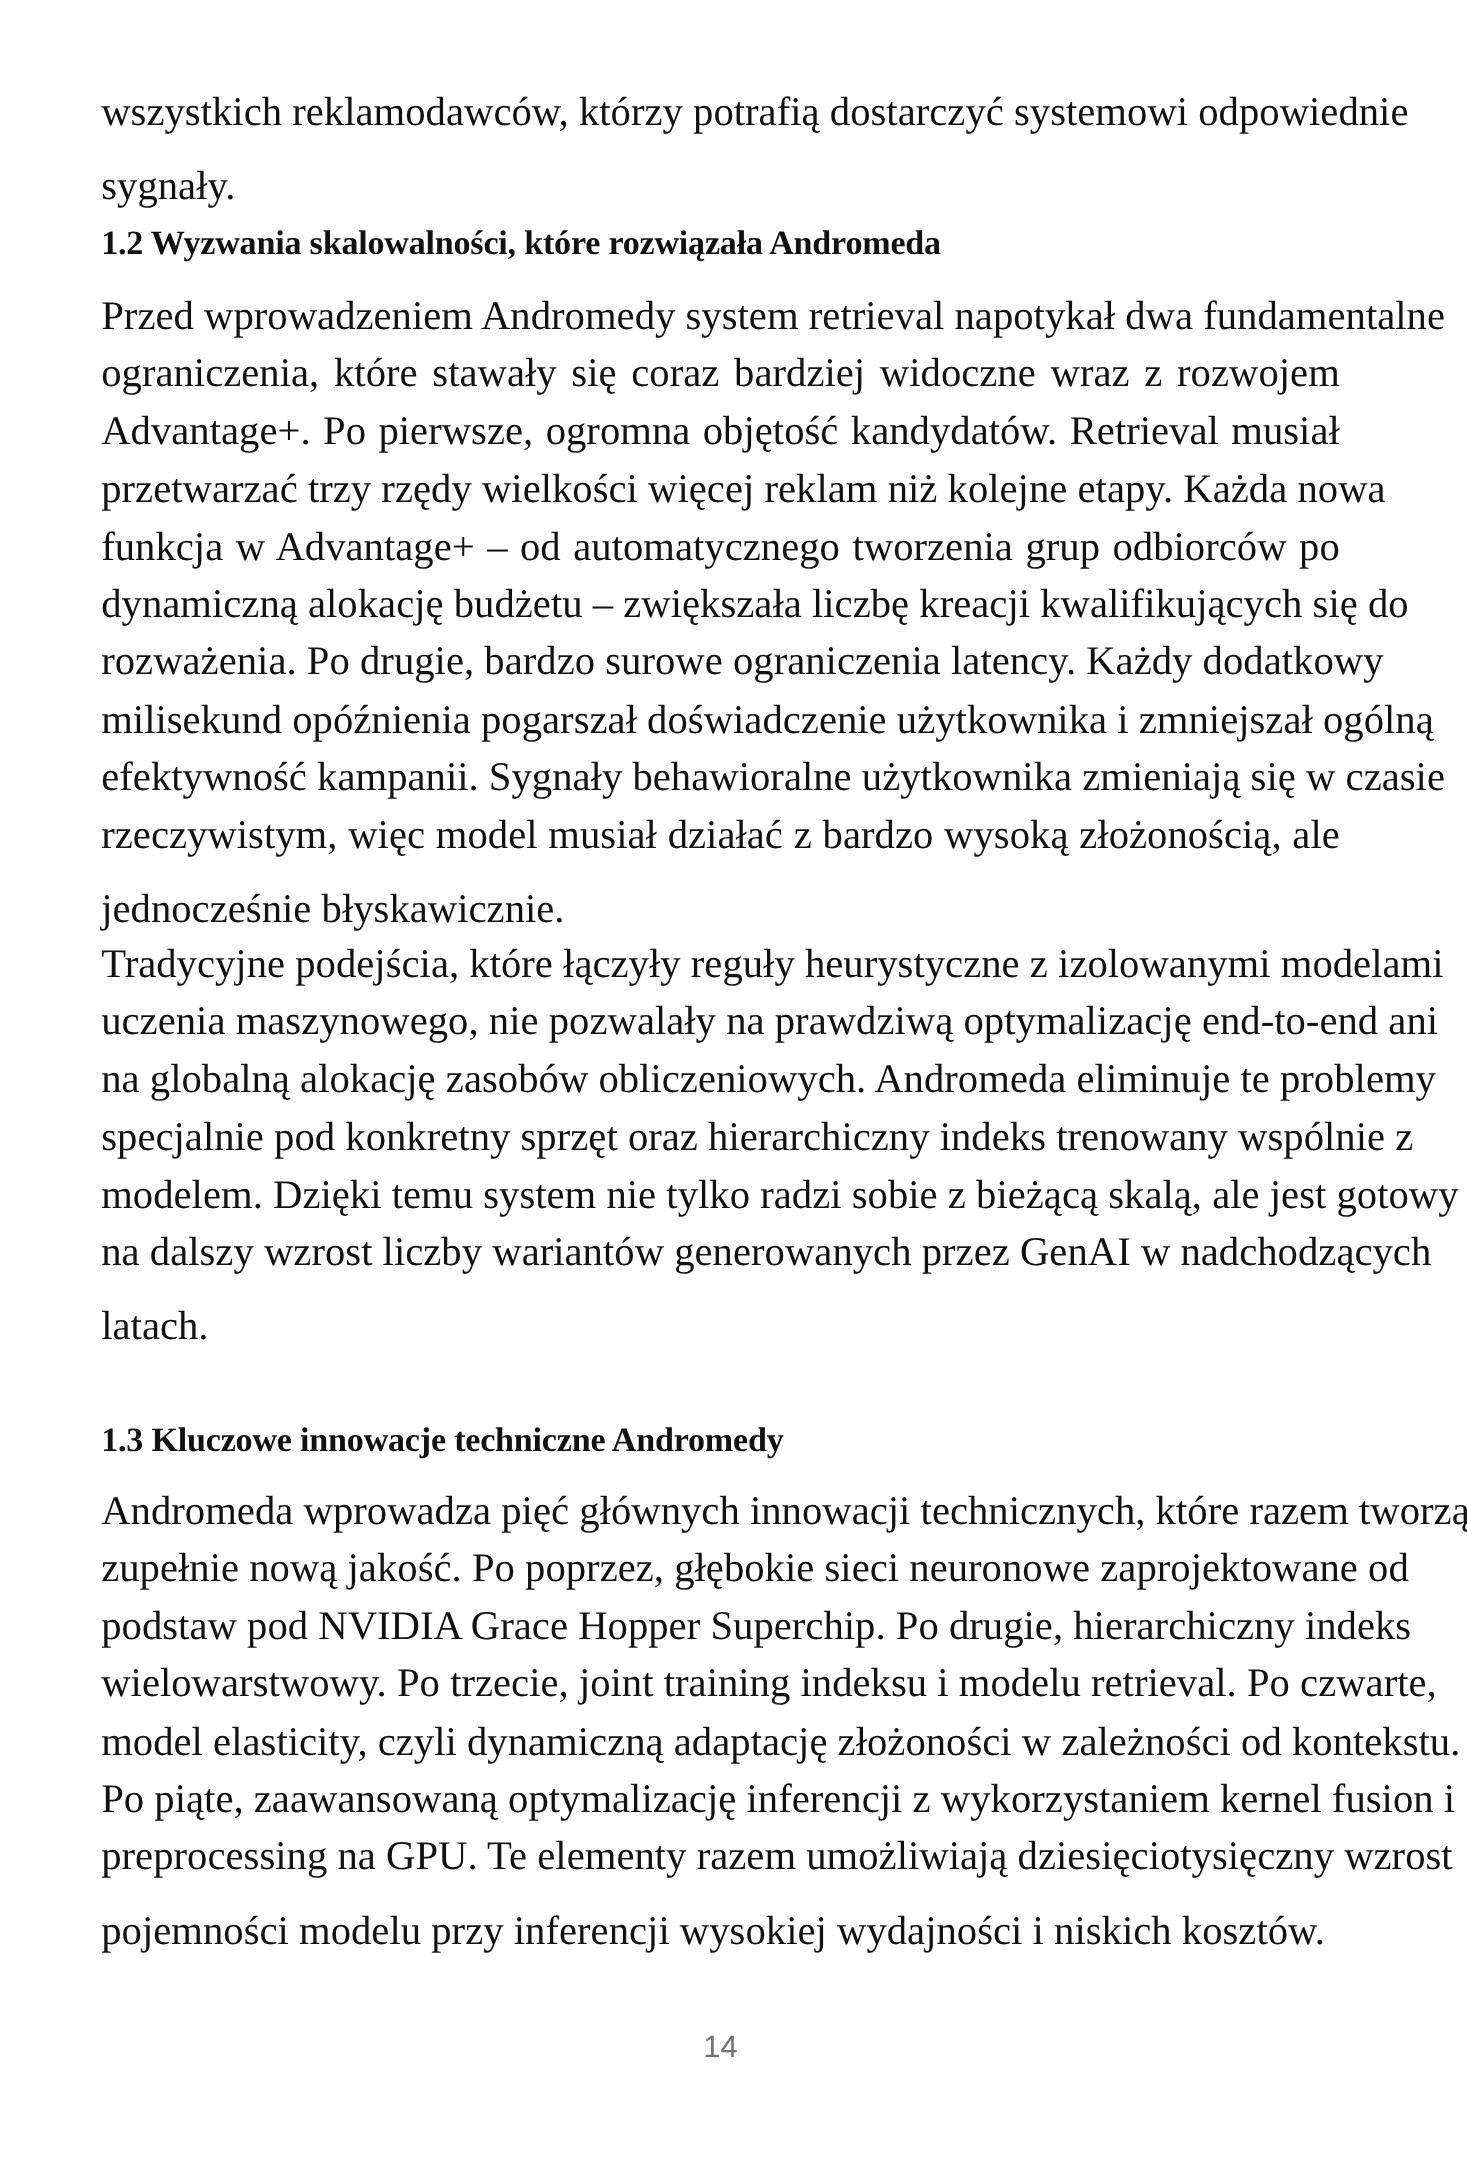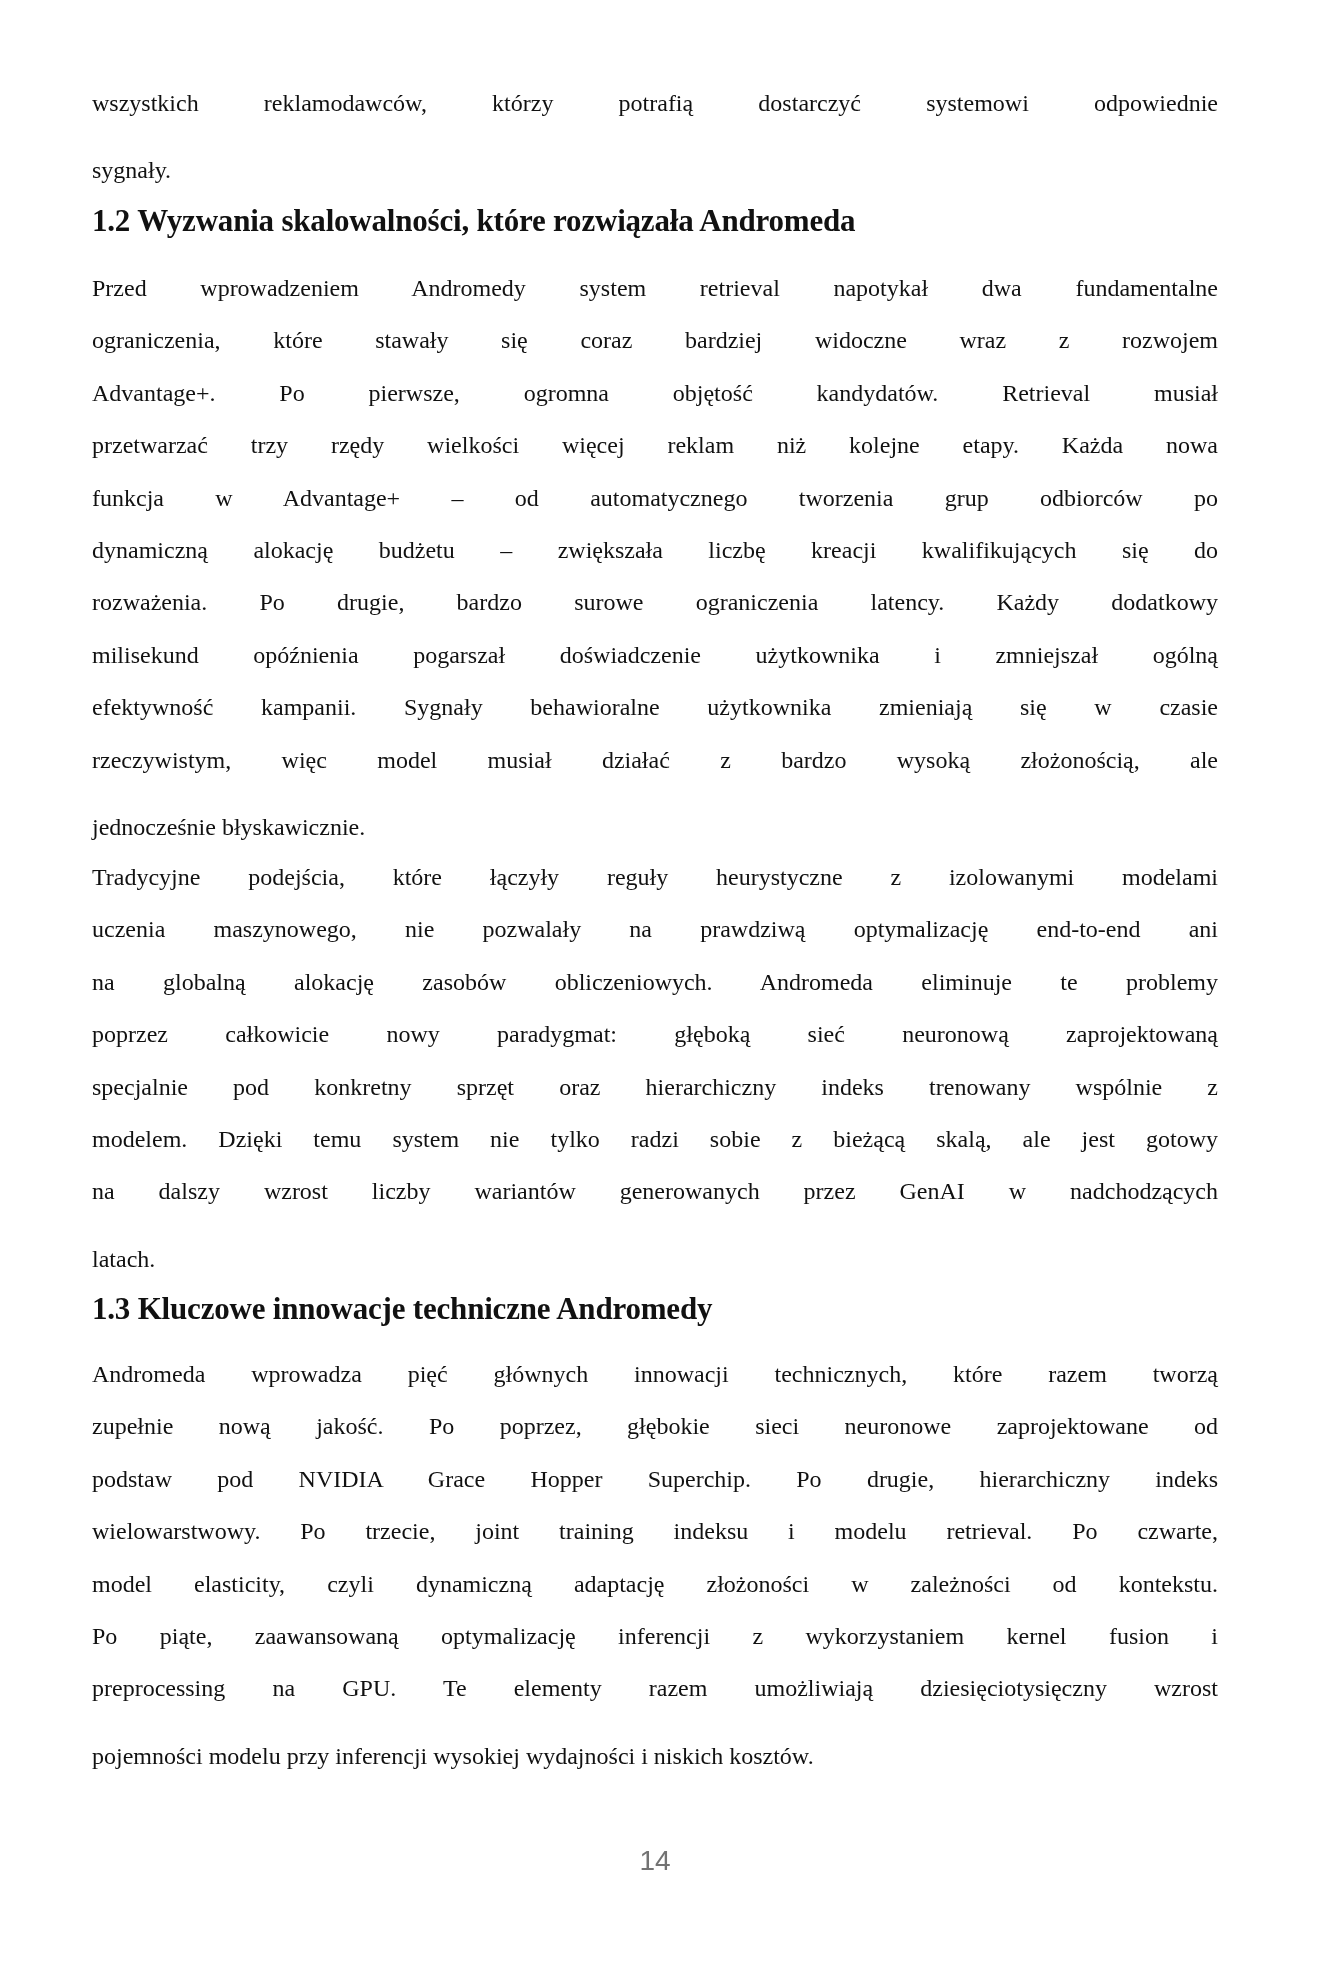--- a/index.html
+++ b/index.html
@@ -19,21 +19,21 @@
     position: absolute;
     left: 0; top: 0;
     width: 1334px;
     height: 1974px;
     background: #ffffff;
   }
   .block {
     position: absolute;
     left: 92px;
     width: 1126px;
-    font-size: 24px;
+    font-size: 37px;
     line-height: 52.4px;
   }
   .line {
     display: block;
     white-space: nowrap;
     height: 52.4px;
     text-align: justify;
     text-align-last: justify;
   }
   .line.last {
@@ -83,21 +83,20 @@
     <span class="line">milisekund opóźnienia pogarszał doświadczenie użytkownika i zmniejszał ogólną</span>
     <span class="line">efektywność kampanii. Sygnały behawioralne użytkownika zmieniają się w czasie</span>
     <span class="line">rzeczywistym, więc model musiał działać z bardzo wysoką złożonością, ale</span>
     <span class="line last">jednocześnie błyskawicznie.</span>
   </div>
 
   <div class="block" style="top:851px;">
     <span class="line">Tradycyjne podejścia, które łączyły reguły heurystyczne z izolowanymi modelami</span>
     <span class="line">uczenia maszynowego, nie pozwalały na prawdziwą optymalizację end-to-end ani</span>
     <span class="line">na globalną alokację zasobów obliczeniowych. Andromeda eliminuje te problemy</span>
-    <span class="line">poprzez całkowicie nowy paradygmat: głęboką sieć neuronową zaprojektowaną</span>
     <span class="line">specjalnie pod konkretny sprzęt oraz hierarchiczny indeks trenowany wspólnie z</span>
     <span class="line">modelem. Dzięki temu system nie tylko radzi sobie z bieżącą skalą, ale jest gotowy</span>
     <span class="line">na dalszy wzrost liczby wariantów generowanych przez GenAI w nadchodzących</span>
     <span class="line last">latach.</span>
   </div>
 
   <div class="block heading" style="top:1283px;">1.3 Kluczowe innowacje techniczne Andromedy</div>
 
   <div class="block" style="top:1348px;">
     <span class="line">Andromeda wprowadza pięć głównych innowacji technicznych, które razem tworzą</span>

